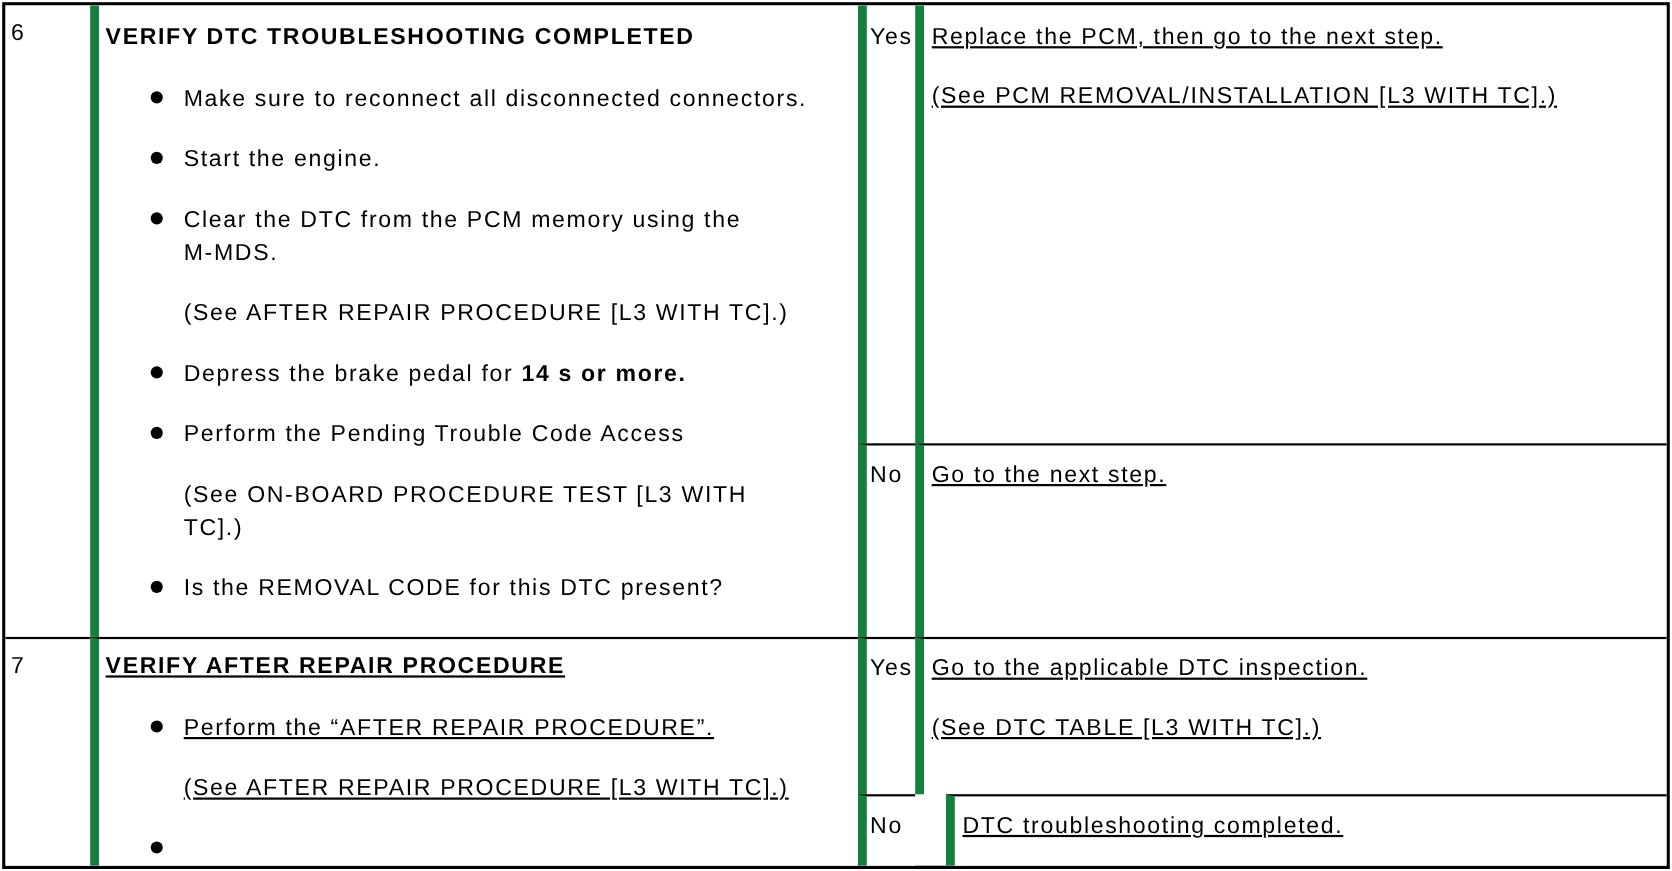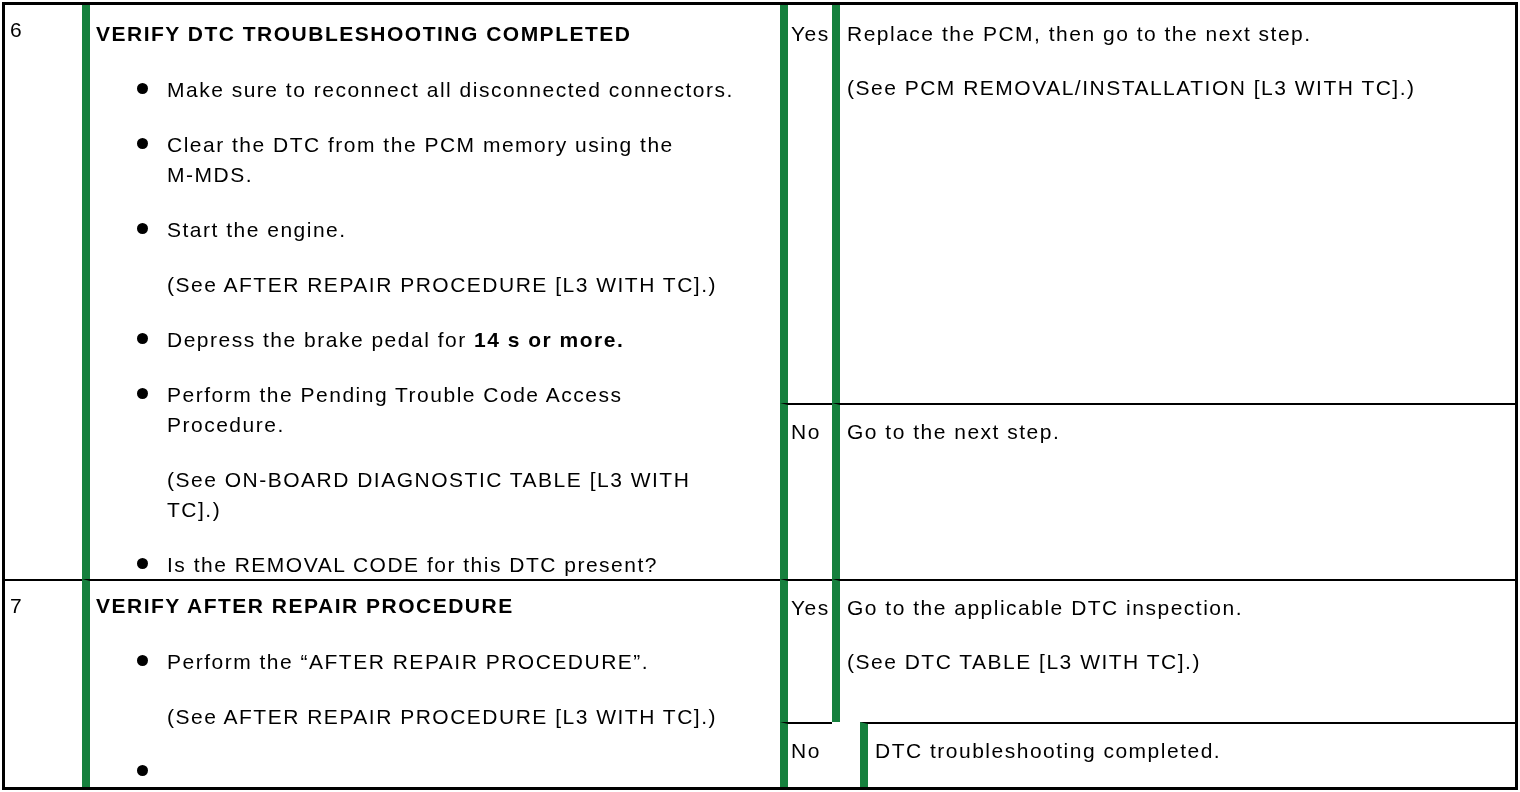--- a/index.html
+++ b/index.html
@@ -31,36 +31,36 @@
   .step7{grid-column:1;grid-row:3/5;}
   .action7{grid-column:2;grid-row:3/5;}
   .yes7{grid-column:3;grid-row:3;}
   .res7yes{grid-column:4;grid-row:3;}
   .no7{grid-column:3;grid-row:4;}
   .res7no{grid-column:4;grid-row:4;margin-left:28px;}
 
   
   .stepcell{padding:10px 0 0 5px;}
   .actioncell{padding:14px 4px 0 6px;}
-  .action7{padding-top:10px;}
+  .action7{padding-top:10px;text-decoration:underline;}
   .anscell{padding:14px 0 0 3px;}
   .rescell{padding:14px 10px 0 7px;}
   .sub{padding-top:12px;}
 
   .atitle{font-weight:bold;margin:0 0 26px 0;}
   .item{margin:0 0 25px 0;}
   .bullet{display:flex;}
   .dot{
     flex:none;width:11px;height:11px;border-radius:50%;
     background:#000;margin:8px 19px 0 41px;
   }
   .lines{flex:1;min-width:0;}
   .ln{display:block;}
   .ref{margin-left:71px;margin-top:16px;}
-  .rpar{margin:0 0 24px 0;}
+  .rpar{margin:0 0 24px 0;text-decoration:underline;}
 </style>
 </head>
 <body>
 
 <div class="tbl">
 
   <div class="cell step6 stepcell">
     <span>6</span>
   </div>
 
@@ -70,53 +70,52 @@
     <div class="item bullet">
       <span class="dot"></span>
       <span class="lines">
           <span class="ln">Make sure to reconnect all disconnected connectors.</span>
         </span>
     </div>
 
     <div class="item bullet">
       <span class="dot"></span>
       <span class="lines">
-        <span class="ln">Clear the DTC from the PCM memory using the</span>
-        <span class="ln">M-MDS.</span>
-      </span>
+          <span class="ln">Start the engine.</span>
+        </span>
     </div>
 
     <div class="item bullet">
       <span class="dot"></span>
       <span class="lines">
-          <span class="ln">Start the engine.</span>
-        </span>
+        <span class="ln">Clear the DTC from the PCM memory using the</span>
+        <span class="ln">M-MDS.</span>
+      </span>
     </div>
 
     <div class="item ref">
       <span class="ln">(See AFTER REPAIR PROCEDURE [L3 WITH TC].)</span>
     </div>
 
     <div class="item bullet">
       <span class="dot"></span>
       <span class="lines">
           <span class="ln"><span>Depress the brake pedal for </span><b>14 s or more.</b></span>
         </span>
     </div>
 
     <div class="item bullet">
       <span class="dot"></span>
       <span class="lines">
         <span class="ln">Perform the Pending Trouble Code Access</span>
-        <span class="ln">Procedure.</span>
       </span>
     </div>
 
     <div class="item ref">
-      <span class="ln">(See ON-BOARD DIAGNOSTIC TABLE [L3 WITH</span>
+      <span class="ln">(See ON-BOARD PROCEDURE TEST [L3 WITH</span>
       <span class="ln">TC].)</span>
     </div>
 
     <div class="item bullet">
       <span class="dot"></span>
       <span class="lines">
           <span class="ln">Is the REMOVAL CODE for this DTC present?</span>
         </span>
     </div>
   </div>

